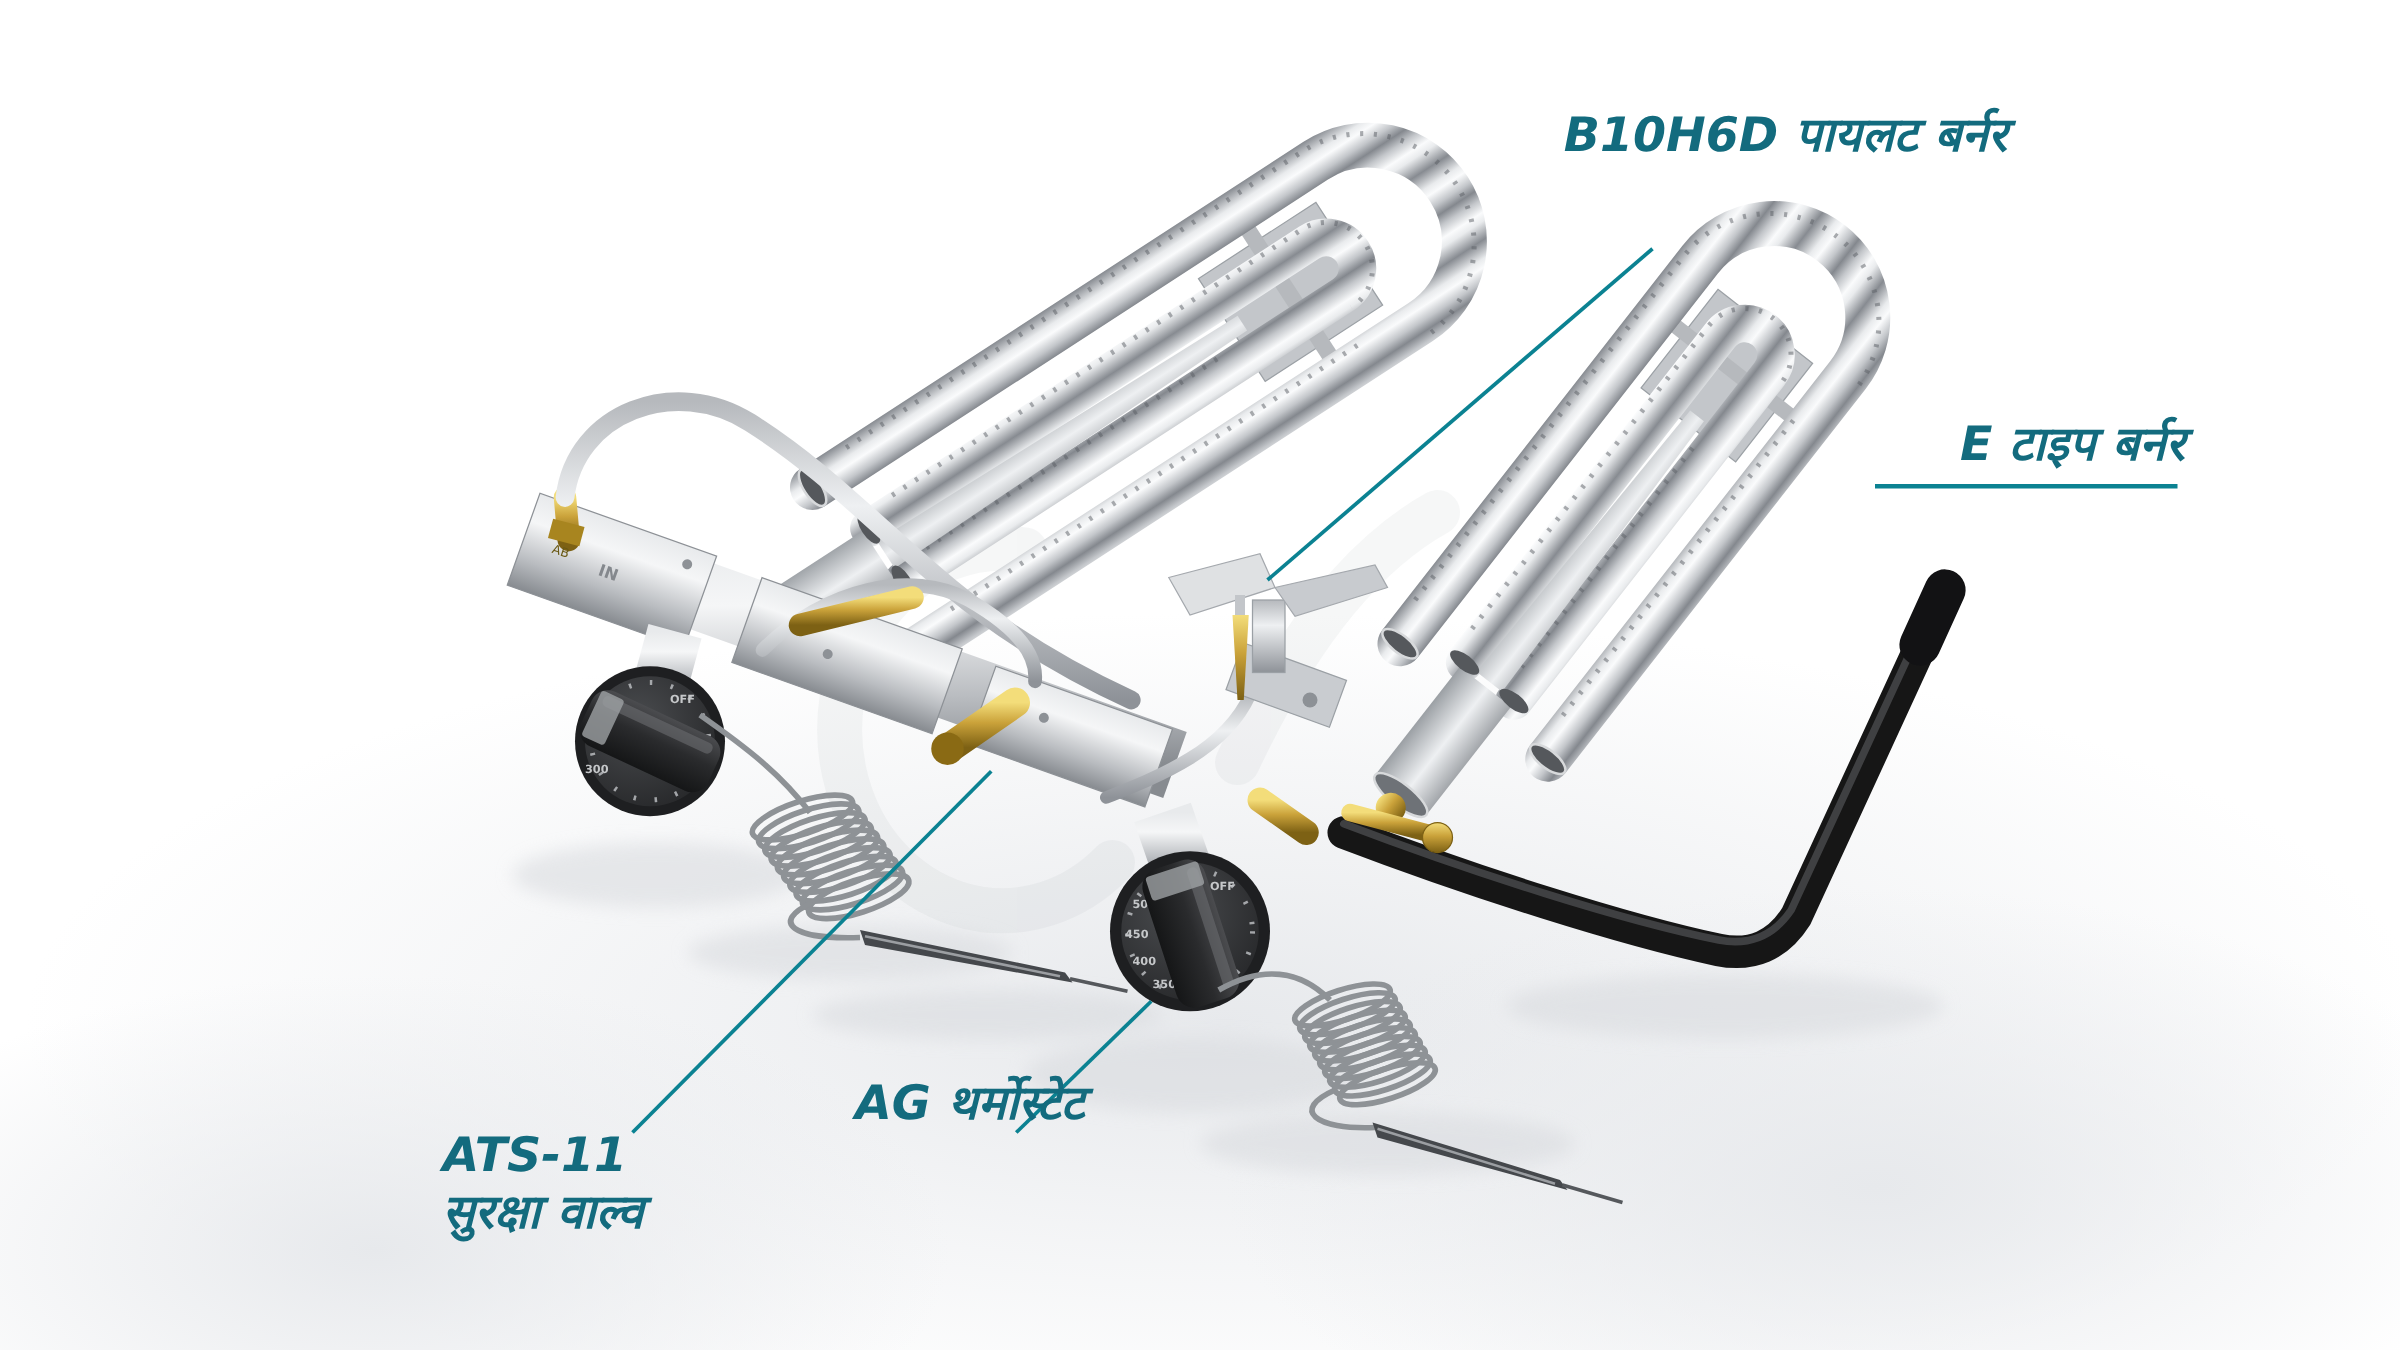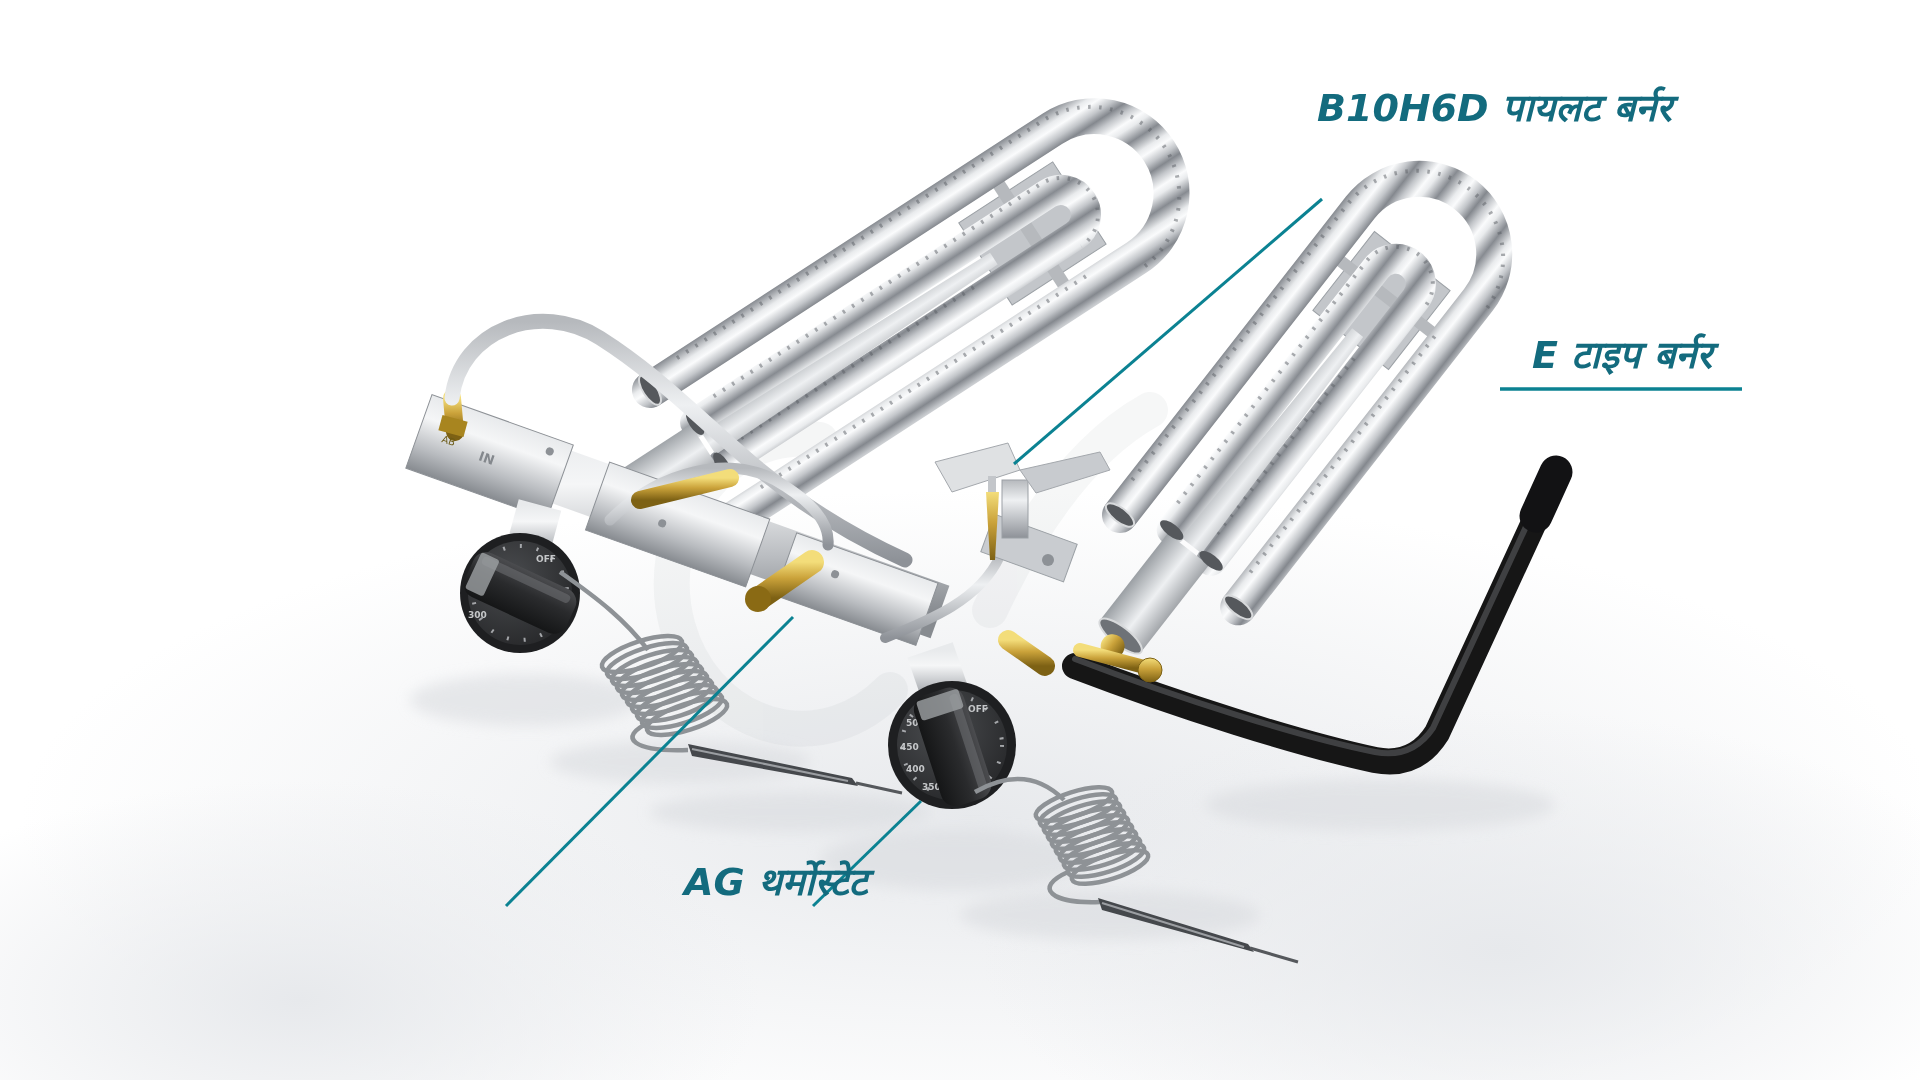--- a/index.html
+++ b/index.html
@@ -233,17 +233,21 @@
   </g>
 
   <g stroke-width="3" fill="none">
     <line x1="1322" y1="199" x2="1014" y2="464" class="leader" stroke="#0b8292"></line>
     <line x1="1500" y1="389" x2="1742" y2="389" stroke-width="3.5" class="leader" stroke="#0b8292"></line>
     <line x1="793" y1="617" x2="506" y2="906" class="leader" stroke="#0b8292"></line>
     <line x1="921" y1="801" x2="813" y2="906" class="leader" stroke="#0b8292"></line>
   </g>
 </svg>
 
-<div class="label" style="left:1317px;top:86px">B10H6D पायलट बर्नर</div>
-<div class="label" style="left:1532px;top:333px">E टाइप बर्नर</div>
+<div class="label" style="left:1251px;top:86px">B10H6D पायलट बर्नर</div>
+<div class="label" style="left:1568px;top:333px">E टाइप बर्नर</div>
+<div class="label" style="left:354px;top:902px">
+  <div>ATS-11</div>
+  <div>सुरक्षा वाल्व</div>
+</div>
 <div class="label" style="left:684px;top:860px">AG थर्मोस्टेट</div>
 
 </div>
 
 </body></html>

